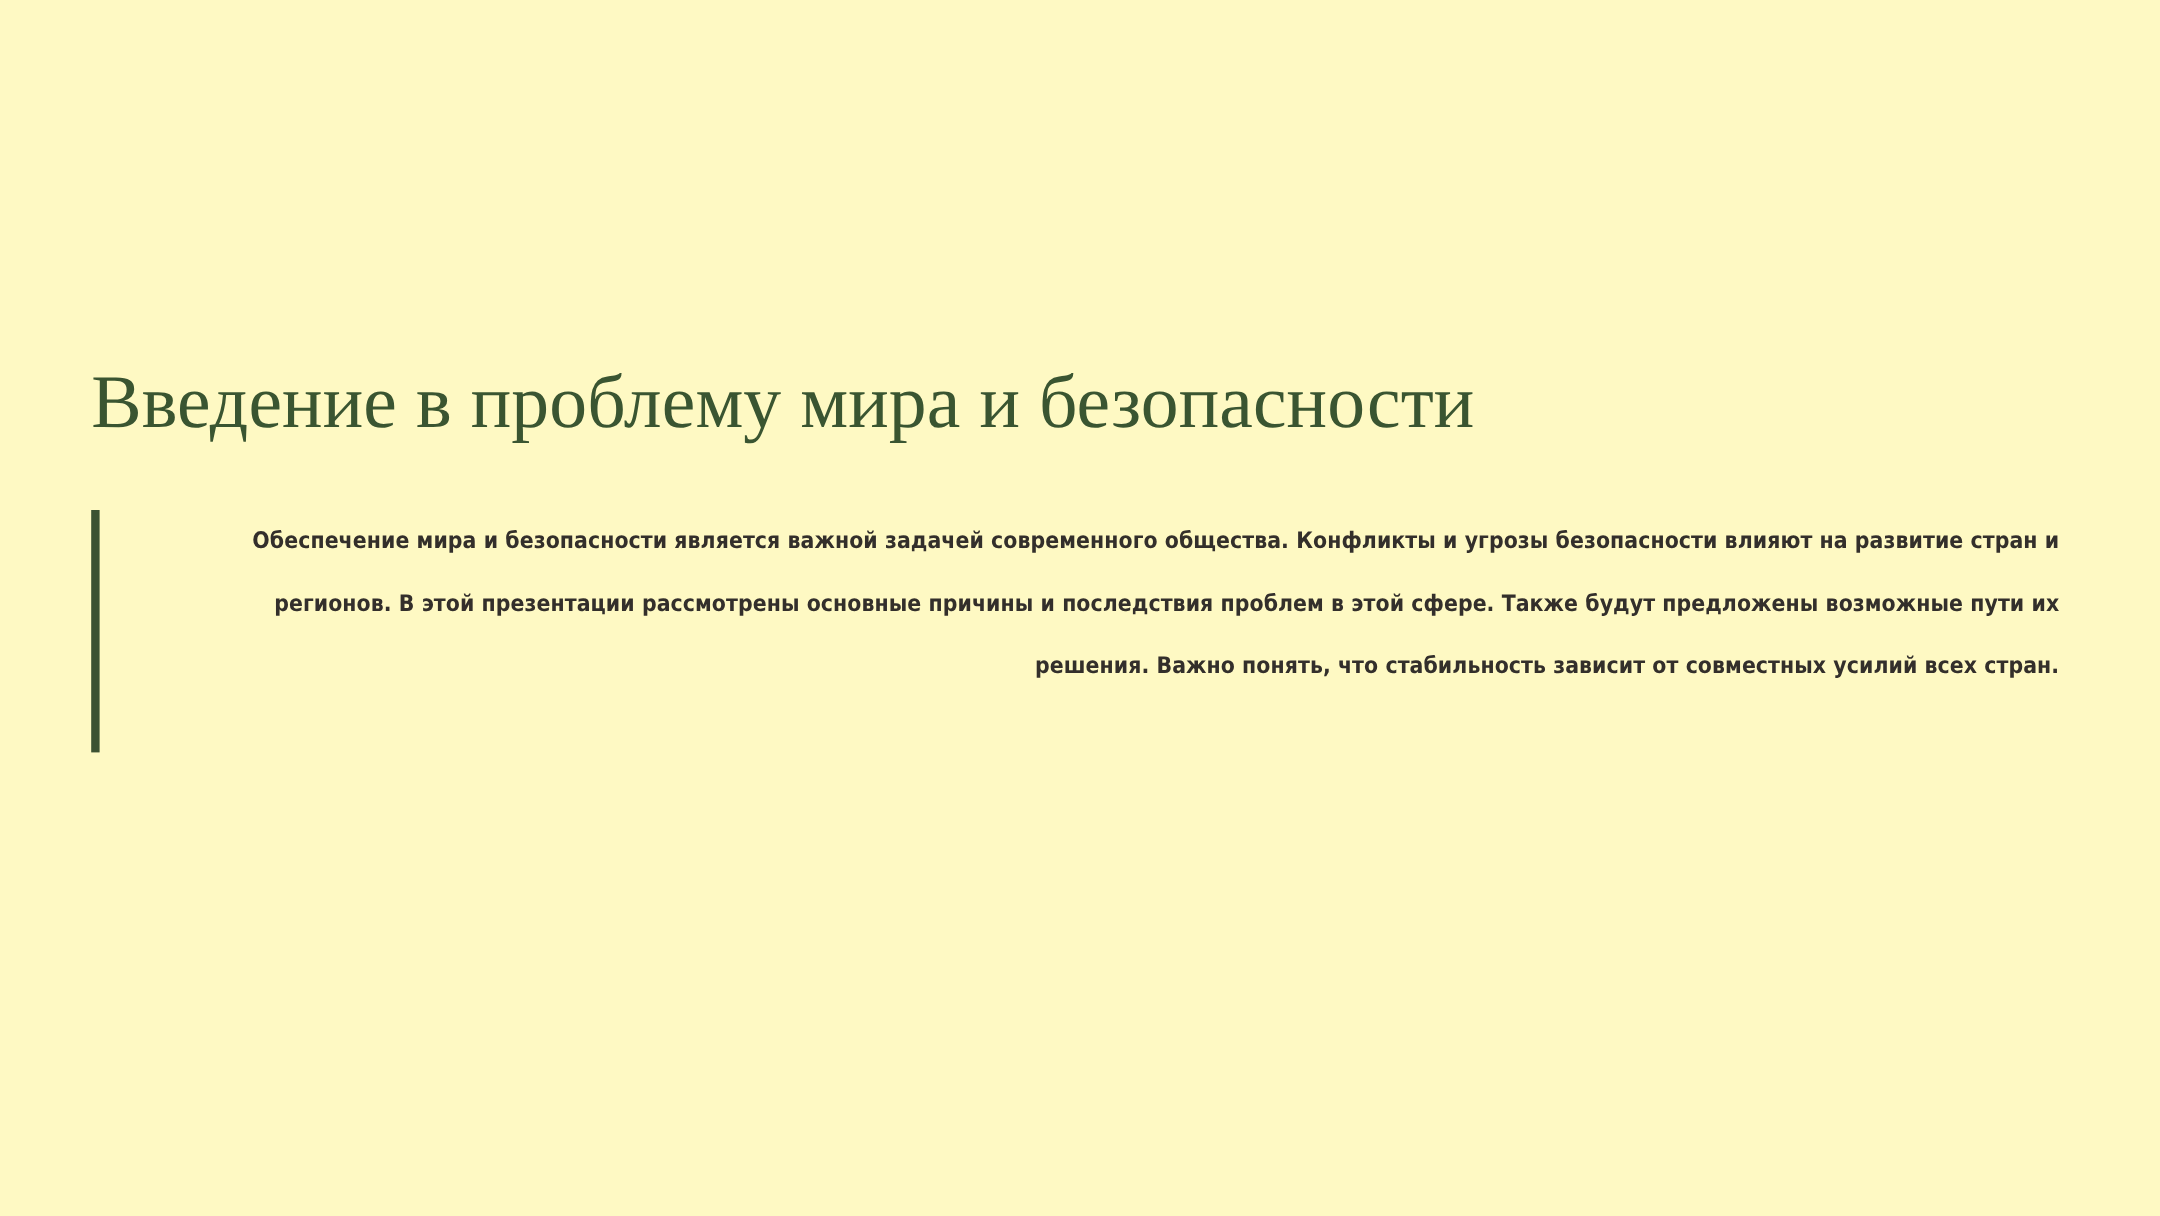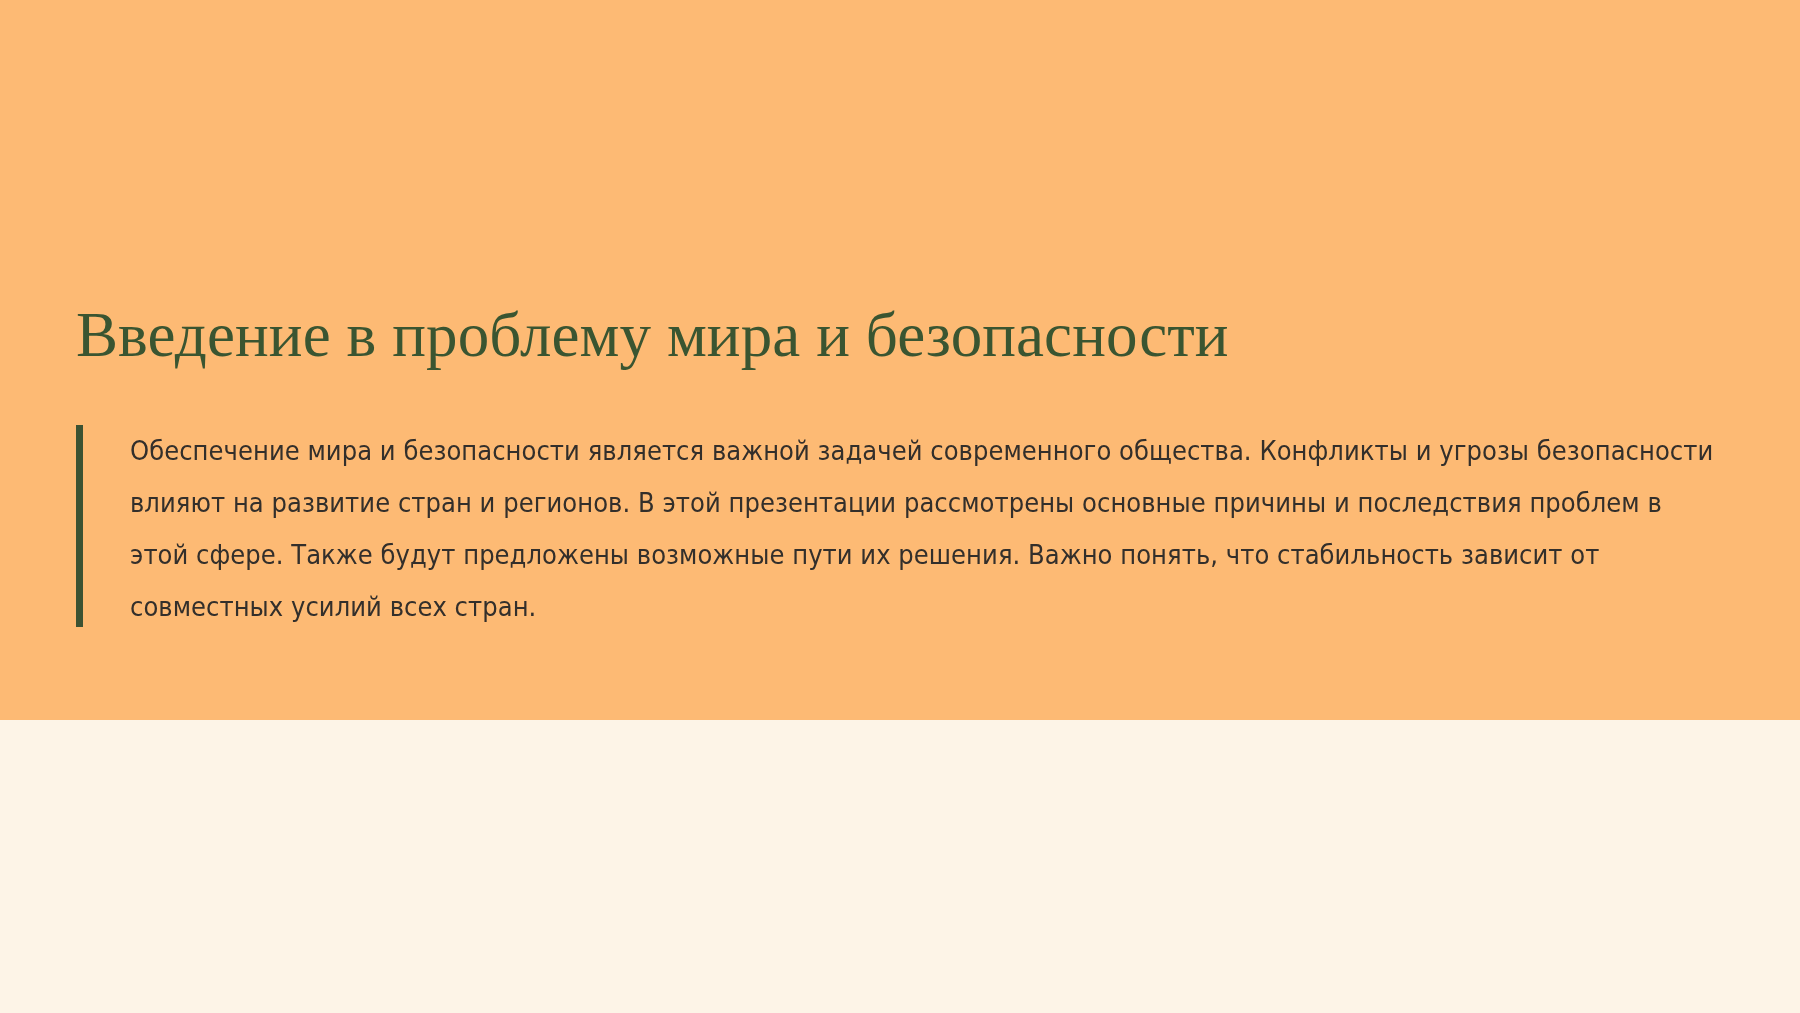--- a/index.html
+++ b/index.html
@@ -12,22 +12,22 @@
     height: 1013px;
     overflow: hidden;
     background: #fdf4e7;
     font-family: "Liberation Sans", sans-serif;
     -webkit-font-smoothing: antialiased;
   }
 
   .slide {
     position: relative;
     width: 1800px;
-    height: 720px;
-    background: #fdba74;
+    height: 1013px;
+    background: #fef9c3;
     box-sizing: border-box;
   }
 
   .slide-content {
     position: absolute;
     left: 76px;
     top: 300px;
     width: 1640px;
   }
 
@@ -55,27 +55,27 @@
     top: 0;
     width: 7px;
     height: 202px;
     background: #3c5232;
   }
 
   .body-text {
     margin: 0;
     font-family: "Liberation Sans Narrow", "DejaVu Sans Condensed", "Liberation Sans", sans-serif;
     font-stretch: condensed;
-    font-size: 27px;
-    font-weight: 400;
+    font-size: 19px;
+    font-weight: 700;
     line-height: 52px;
     color: #332f2b;
     letter-spacing: 0.05px;
     max-width: 1592px;
-    text-align: left;
+    text-align: right;
   }
 </style>
 </head>
 <body>
 
 <div class="slide">
   <div class="slide-content">
 
     <h1 class="slide-title">Введение в проблему мира и безопасности</h1>
 

